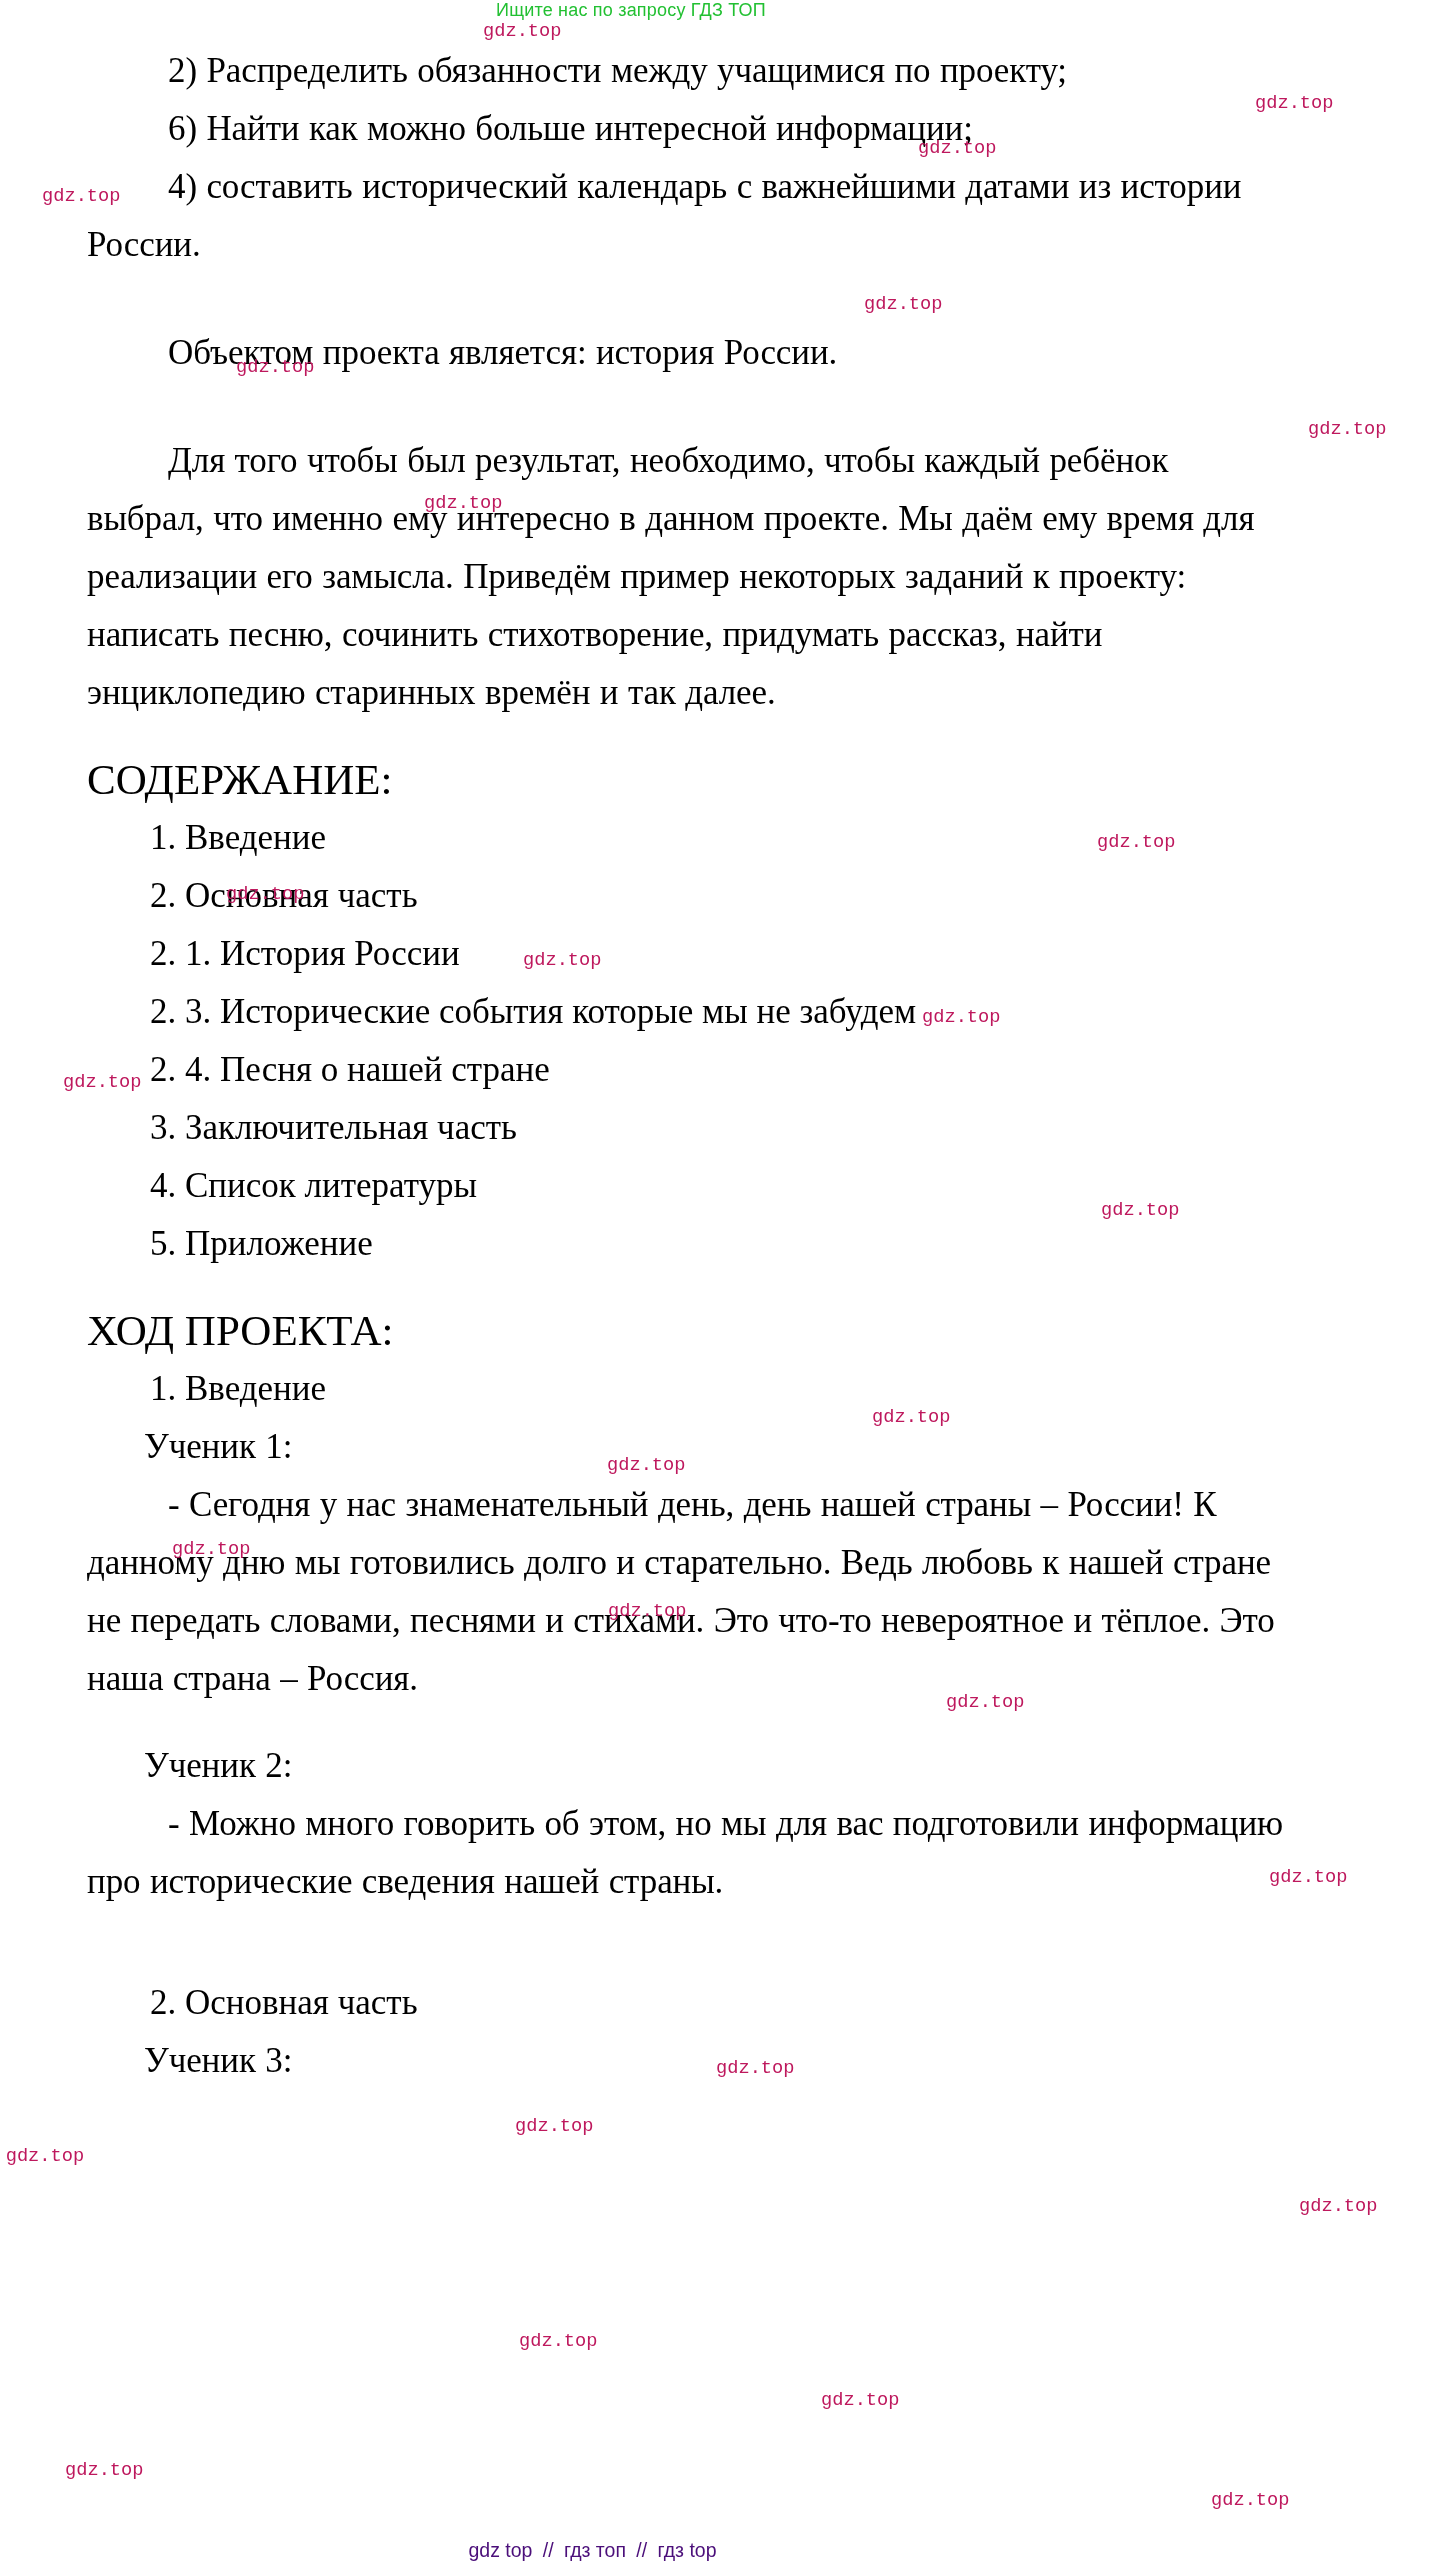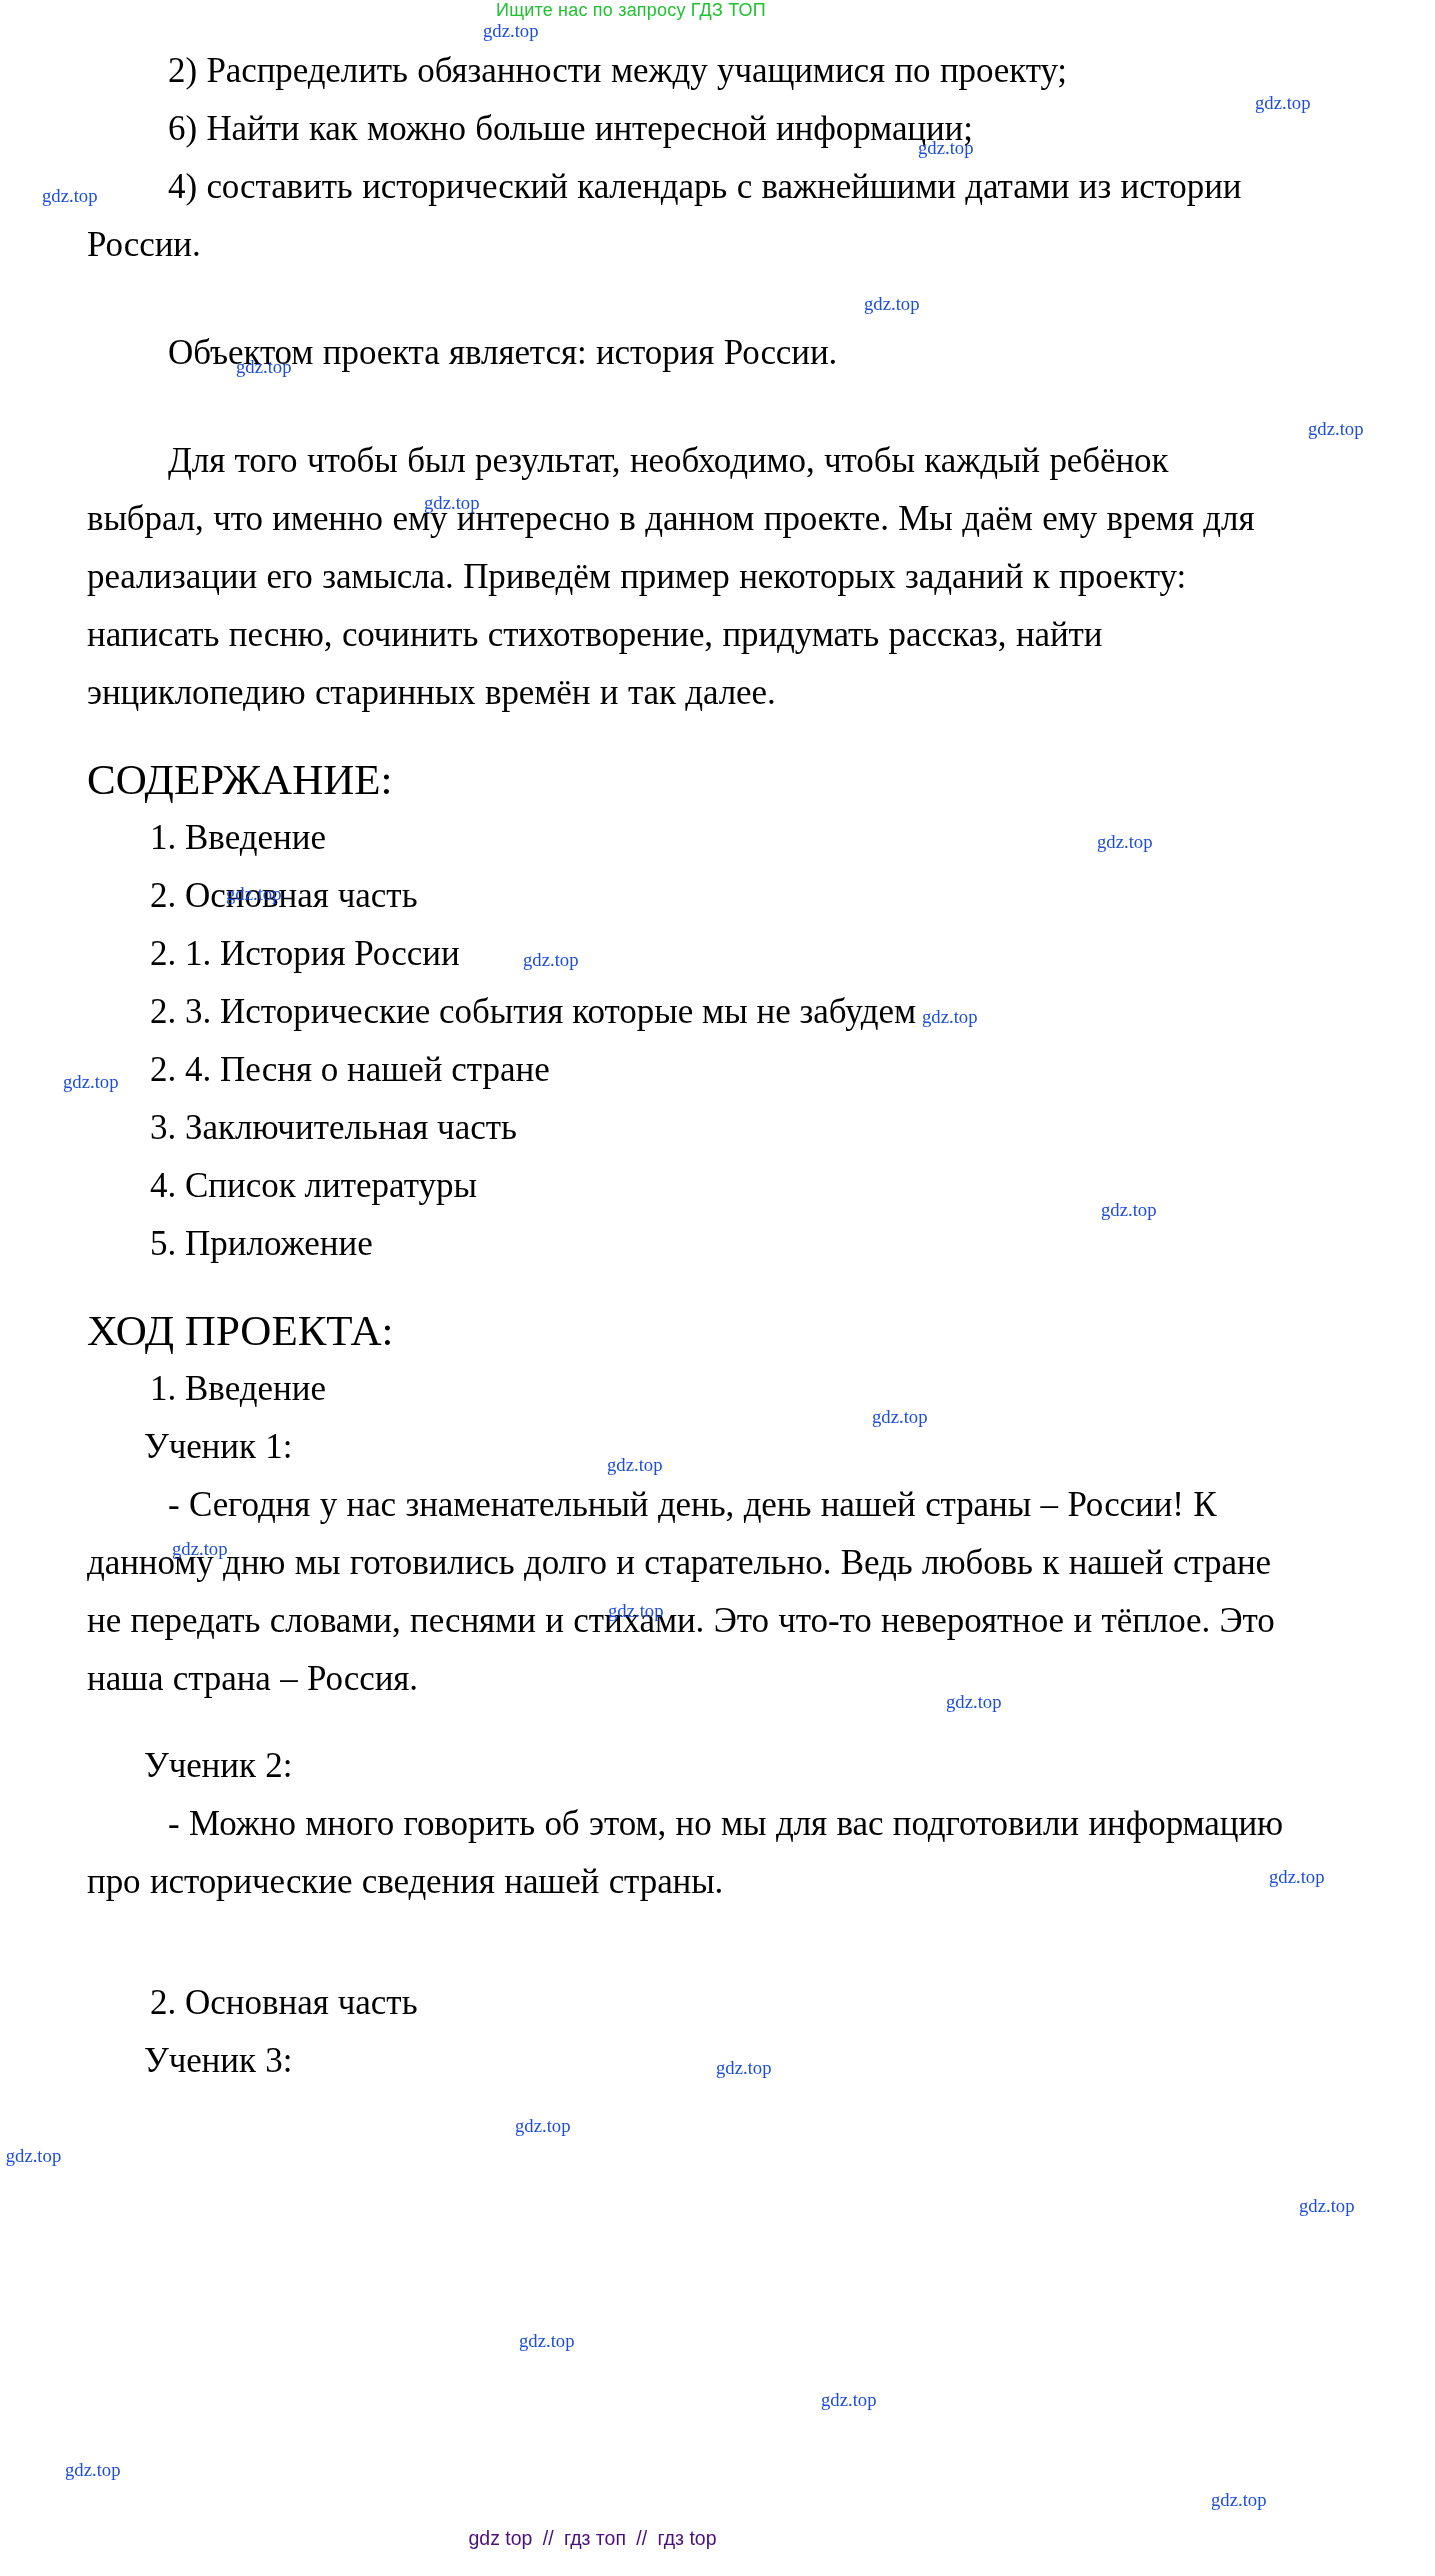--- a/index.html
+++ b/index.html
@@ -63,34 +63,34 @@
   .toc-item {
     font-size: 35px;
     line-height: 58px;
     margin: 0;
     padding-left: 63px;
   }
 
   
   .wm {
     position: absolute;
-    font-family: Liberation Serif, serif;
+    font-family: Liberation Mono, monospace;
     font-size: 18.7px;
     line-height: 18.7px;
-    color: #1d4ed8;
+    color: #be185d;
     white-space: nowrap;
     user-select: none;
   }
 
   
   .footer {
     position: absolute;
     left: 0;
     width: 1185px;
-    bottom: 26px;
+    bottom: 14px;
     text-align: center;
     font-family: "Liberation Sans", "DejaVu Sans", sans-serif;
     font-size: 19.5px;
     line-height: 23px;
     color: #4b0f7a;
     white-space: nowrap;
   }
   .footer .sep { color: #4b0f7a; padding: 0 4.9px; }
 </style>
 </head>

